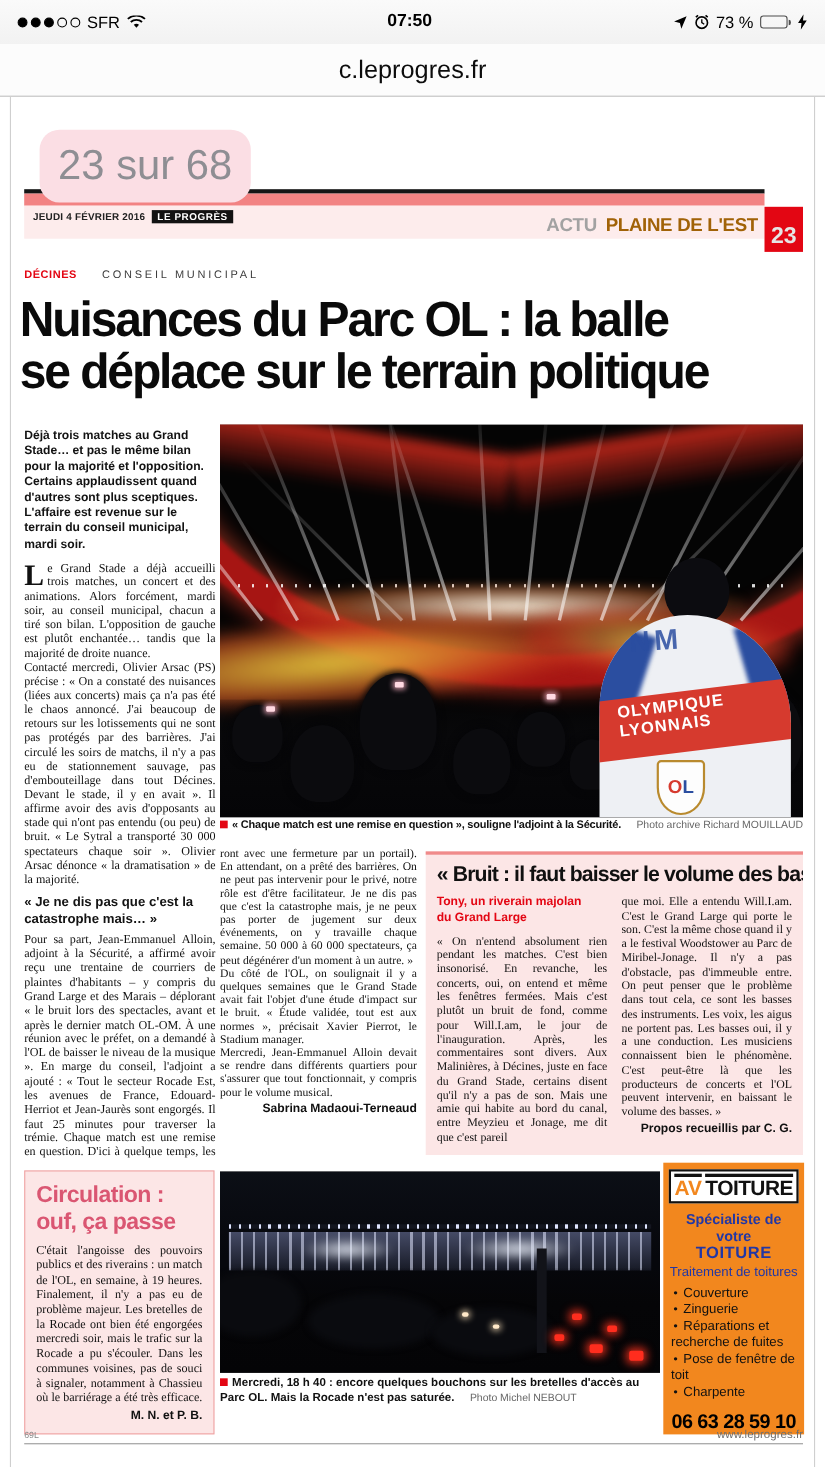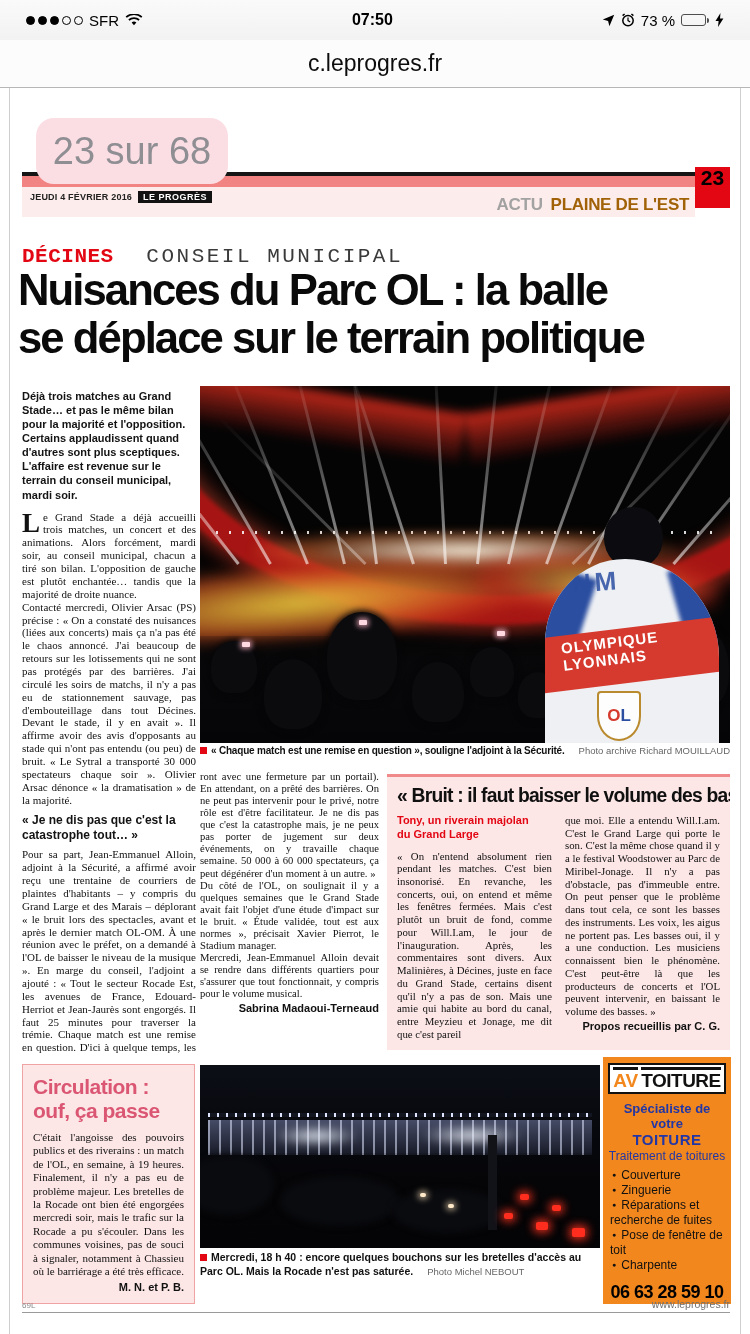--- a/index.html
+++ b/index.html
@@ -1,21 +1,21 @@
 <!DOCTYPE html>
 <html><head>
 <meta charset="utf-8">
 <style>
   html,body{margin:0;padding:0;background:#fff;}
   .frame{position:relative;width:750px;height:1334px;background:#fff;overflow:hidden;
          font-family:"Liberation Sans",sans-serif;-webkit-font-smoothing:antialiased;}
   
   .statusbar{position:absolute;left:0;top:0;width:750px;height:40px;
     background:linear-gradient(#fafafa,#f2f2f2);display:flex;align-items:center;
-    padding:0 26px;box-sizing:border-box;font-size:15px;color:#000;}
+    padding:0 16px;box-sizing:border-box;font-size:15px;color:#000;}
   .sig{display:flex;align-items:center;gap:3px;margin-right:6px;}
   .dot{width:9px;height:9px;border:1px solid #000;border-radius:50%;box-sizing:border-box;display:inline-block;}
   .dot.f{background:#000;}
   .carrier{font-size:15px;margin-right:6px;}
   .sb-center{flex:1;text-align:center;font-weight:bold;font-size:16px;}
   .sb-right{display:flex;align-items:center;gap:6px;}
   .batt{display:flex;align-items:center;}
   .batt-body{width:25px;height:12px;border:1px solid #4d4d4d;border-radius:3px;padding:1px;box-sizing:border-box;}
   .batt-fill{height:100%;width:73%;background:#4cd964;border-radius:1px;}
   .batt-cap{width:2px;height:5px;background:#4d4d4d;border-radius:0 2px 2px 0;margin-left:1px;}
@@ -33,25 +33,25 @@
   
   .m-black{position:absolute;left:22px;top:84px;width:673px;height:4px;background:#151515;}
   .m-salmon{position:absolute;left:22px;top:88px;width:673px;height:11px;background:#f28383;}
   .m-pink{position:absolute;left:22px;top:99px;width:673px;height:30px;background:#fdecec;}
   .m-date{position:absolute;left:8px;top:4px;font-size:9px;font-weight:bold;color:#222;letter-spacing:.2px;}
   .m-brand{display:inline-block;background:#121212;color:#fff;font-size:9px;font-weight:bold;
     padding:1px 5px;margin-left:6px;letter-spacing:.5px;}
   .m-actu{position:absolute;right:6px;bottom:2px;font-size:17px;font-weight:bold;letter-spacing:-.3px;}
   .m-actu .grey{color:#a2a2a2;margin-right:8px;text-align:right;}
   .m-actu .blk{color:#a16207;}
-  .m-red23{position:absolute;left:695px;top:79px;width:35px;height:41px;background:#e30613;
-    color:#000000;font-weight:bold;font-size:21px;display:flex;align-items:flex-end;justify-content:center;
-    padding-bottom:18px;box-sizing:border-box;}
-  
-  .kicker{position:absolute;left:22px;top:157px;font-size:21px;font-weight:bold;font-family:Liberation Mono, monospace;}
+  .m-red23{position:absolute;left:695px;top:100px;width:35px;height:41px;background:#e30613;
+    color:#e5e5e5;font-weight:bold;font-size:21px;display:flex;align-items:flex-end;justify-content:center;
+    padding-bottom:2px;box-sizing:border-box;}
+  
+  .kicker{position:absolute;left:22px;top:157px;font-size:10px;font-weight:bold;}
   .kicker .loc{color:#e30613;letter-spacing:.5px;}
   .kicker .top{color:#3a3a3a;margin-left:20px;letter-spacing:2.5px;font-weight:normal;}
   .headline{position:absolute;left:18px;top:178px;width:714px;font-weight:bold;color:#0a0a0a;
     font-size:45px;line-height:1.07;letter-spacing:-2px;transform:scaleX(.97);transform-origin:0 0;}
   
   .colA{position:absolute;left:22px;top:301px;width:174px;height:664px;overflow:hidden;}
   .lead{font-size:11px;font-weight:bold;line-height:1.28;color:#131313;margin-bottom:9px;}
   .serif{font-family:"Liberation Serif",serif;font-size:11px;line-height:1.17;color:#111;
     text-align:justify;margin:0;}
   .dropcap{float:left;font-family:"Liberation Serif",serif;font-weight:bold;font-size:27px;
@@ -233,21 +233,21 @@
     </div>
     <div class="headline">
       <div>Nuisances du Parc OL : la balle</div>
       <div>se déplace sur le terrain politique</div>
     </div>
 
     <div class="colA">
       <div class="lead">Déjà trois matches au Grand Stade… et pas le même bilan pour la majorité et l'opposition. Certains applaudissent quand d'autres sont plus sceptiques. L'affaire est revenue sur le terrain du conseil municipal, mardi soir.</div>
       <p class="serif"><span class="dropcap">L</span><span>e Grand Stade a déjà accueilli trois matches, un concert et des animations. Alors forcément, mardi soir, au conseil municipal, chacun a tiré son bilan. L'opposition de gauche est plutôt enchantée… tandis que la majorité de droite nuance.</span></p>
       <p class="serif">Contacté mercredi, Olivier Arsac (PS) précise : « On a constaté des nuisances (liées aux concerts) mais ça n'a pas été le chaos annoncé. J'ai beaucoup de retours sur les lotissements qui ne sont pas protégés par des barrières. J'ai circulé les soirs de matchs, il n'y a pas eu de stationnement sauvage, pas d'embouteillage dans tout Décines. Devant le stade, il y en avait ». Il affirme avoir des avis d'opposants au stade qui n'ont pas entendu (ou peu) de bruit. « Le Sytral a transporté 30 000 spectateurs chaque soir ». Olivier Arsac dénonce « la dramatisation » de la majorité.</p>
-      <div class="subhead">« Je ne dis pas que c'est la catastrophe tout… »</div>
+      <div class="subhead">« Je ne dis pas que c'est la catastrophe mais… »</div>
       <p class="serif">Pour sa part, Jean-Emmanuel Alloin, adjoint à la Sécurité, a affirmé avoir reçu une trentaine de courriers de plaintes d'habitants – y compris du Grand Large et des Marais – déplorant « le bruit lors des spectacles, avant et après le dernier match OL-OM. À une réunion avec le préfet, on a demandé à l'OL de baisser le niveau de la musique ». En marge du conseil, l'adjoint a ajouté : « Tout le secteur Rocade Est, les avenues de France, Edouard-Herriot et Jean-Jaurès sont engorgés. Il faut 25 minutes pour traverser la trémie. Chaque match est une remise en question. D'ici à quelque temps, les lotissements qui ont souhaité être résidentialisés le se-</p>
     </div>
 
     <div class="photo1">
       <div class="ph-abs roofring"></div>
       <div class="ph-abs roofedge l"></div>
       <div class="ph-abs roofedge r"></div>
       <div class="ph-abs lightsrow"></div>
       <div class="ph-abs horizon"></div>
       <div class="ph-abs field"></div>

